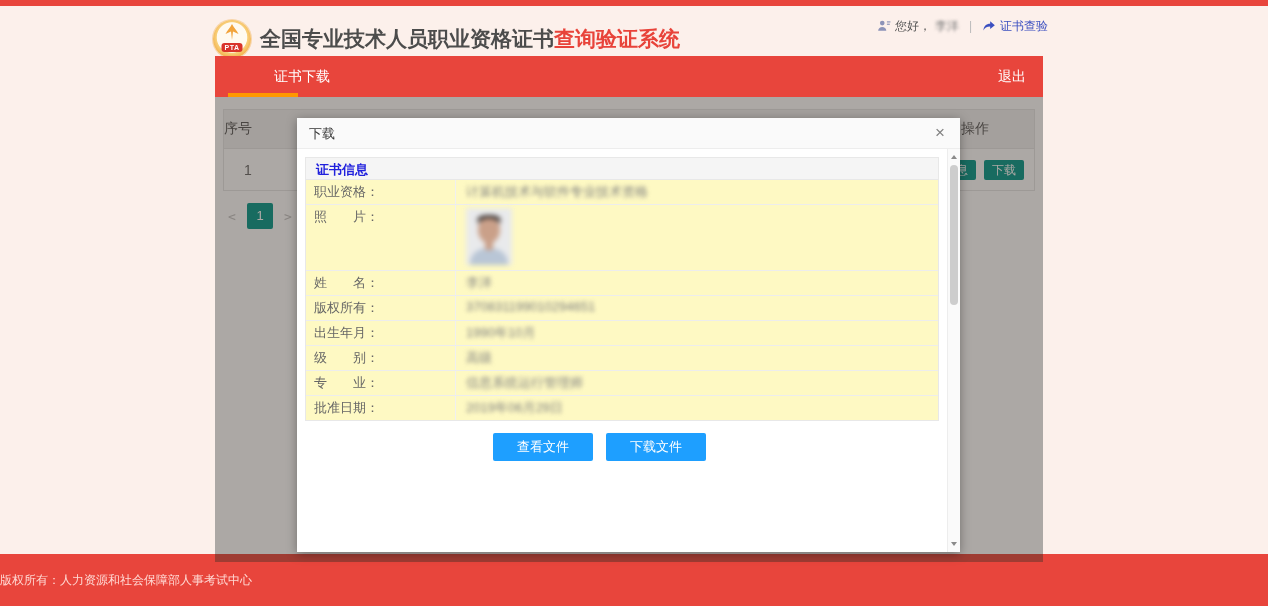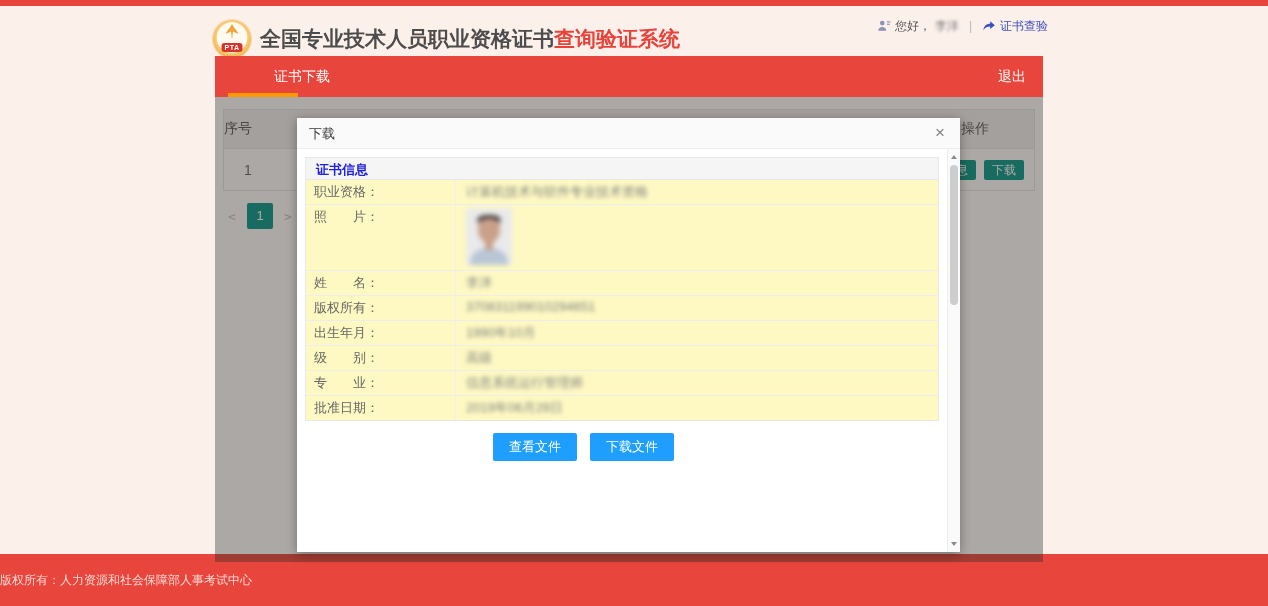--- a/index.html
+++ b/index.html
@@ -81,21 +81,21 @@
   .irow:last-child { border-bottom:none; }
   .ilabel { width:150px; flex:0 0 auto; padding:3px 8px; font-size:13px; color:#666;
             border-right:1px solid #f0f0f0; }
   .ivalue { flex:1; padding:3px 10px; font-size:13px; color:#808080; }
   .blur { filter:blur(2.3px); }
   .photo-wrap { padding:3px 10px 5px; }
   .photo-wrap svg { display:block; filter:blur(2.5px); }
 
   .modal-actions { display:flex; gap:13px; margin-top:12px; margin-left:188px; }
   .blue-btn { background:#1e9fff; color:#fff; border:none; border-radius:2px; height:28px;
-              line-height:28px; padding:0 16px; font-size:13px; cursor:pointer; }
+              line-height:28px; padding:0 24px; font-size:13px; cursor:pointer; }
 
   
   .m-scrollbar { position:absolute; right:0; top:31px; bottom:0; width:13px; background:#fafafa;
                  border-left:1px solid #ededed; }
   .sb-up, .sb-down { position:absolute; left:0; width:12px; height:12px; cursor:pointer; }
   .sb-up { top:2px; } .sb-down { bottom:2px; }
   .sb-up::after { content:""; position:absolute; left:3px; top:4px; border-left:3px solid transparent;
                   border-right:3px solid transparent; border-bottom:4px solid #8a8a8a; }
   .sb-down::after { content:""; position:absolute; left:3px; top:4px; border-left:3px solid transparent;
                     border-right:3px solid transparent; border-top:4px solid #8a8a8a; }

